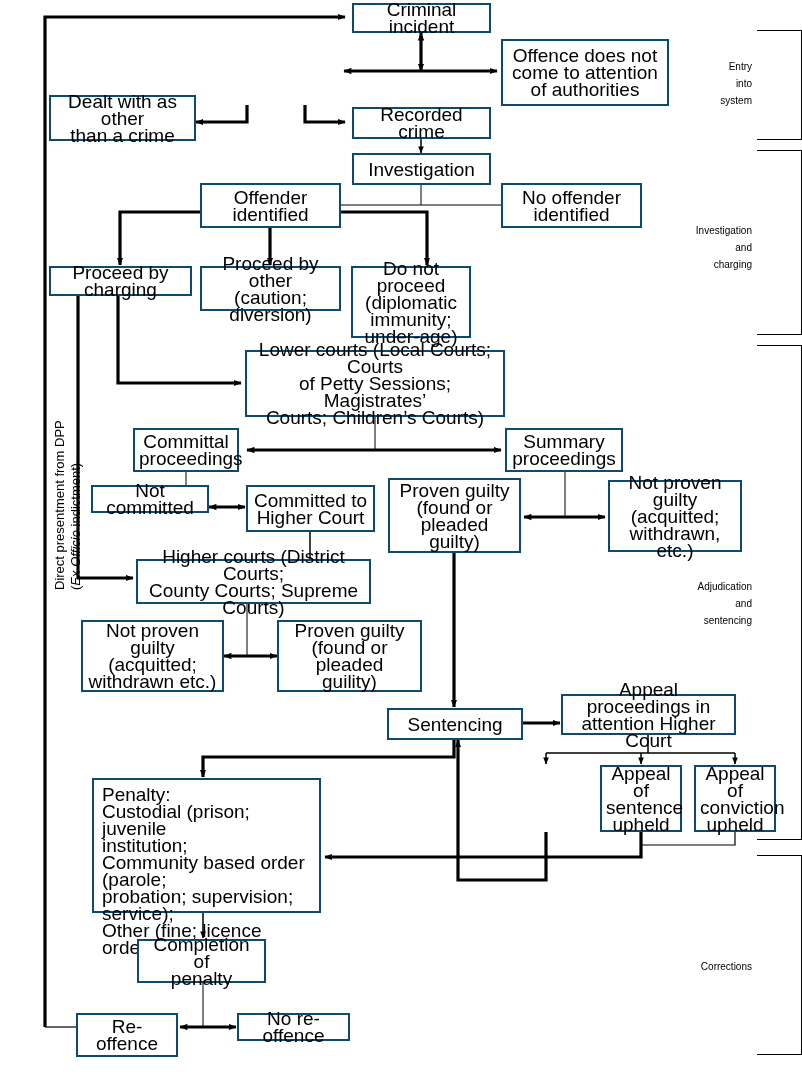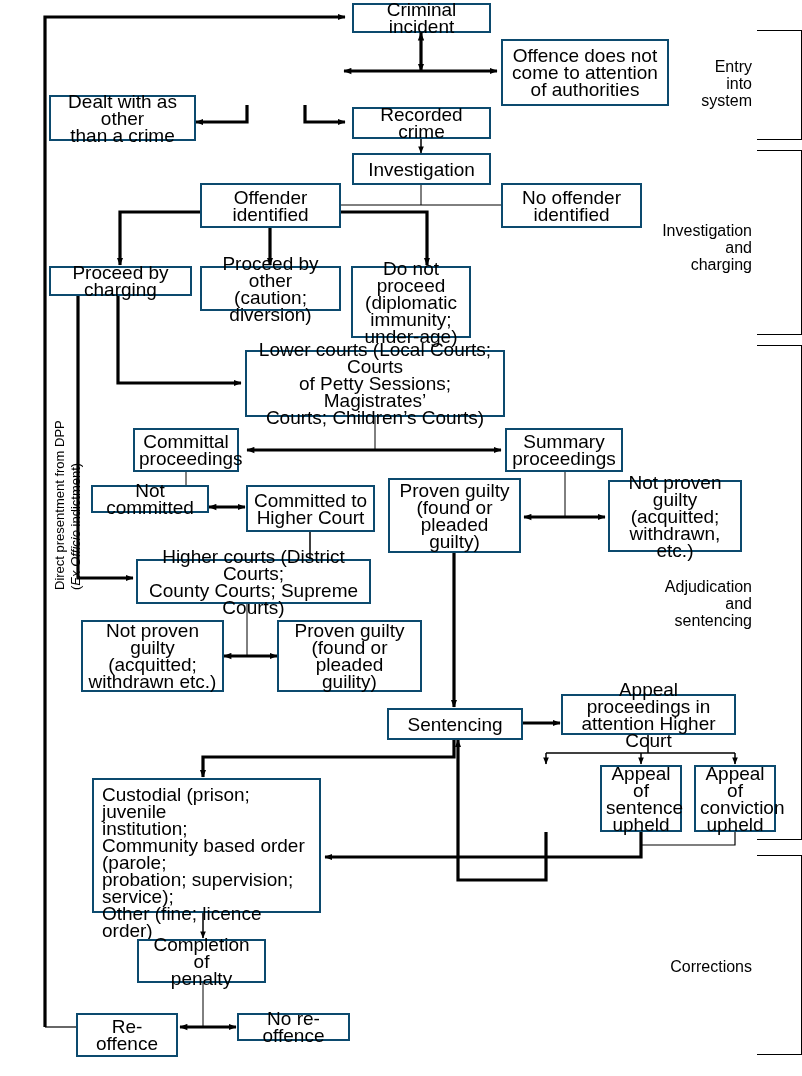--- a/index.html
+++ b/index.html
@@ -19,21 +19,21 @@
     line-height:17px;
     z-index:5;
     padding:2px 4px;
   }
   .node span{display:block;width:100%;}
   .node.left-text{ text-align:left; justify-content:flex-start; }
   .node.left-text span{text-align:left;}
   .penalty-head{display:block;text-align:center;width:100%;}
   .seclabel{
     position:absolute;
-    font-size:16px;
+    font-size:10px;
     line-height:17px;
     text-align:right;
     color:#000;
     z-index:6;
   }
   .bracket{position:absolute;z-index:4;}
   .bracket .vline{position:absolute;left:0;top:0;width:1px;height:100%;background:#000;}
   .bracket .tline{position:absolute;right:0;top:0;height:1px;background:#000;}
   .bracket .bline{position:absolute;right:0;bottom:0;height:1px;background:#000;}
   svg#wires{position:absolute;left:0;top:0;width:802px;height:1076px;z-index:1;overflow:visible;}
@@ -254,20 +254,21 @@
 upheld</span>
   </div>
 
   <div class="node" style="left:694px;top:765px;width:82px;height:67px;">
     <span style="white-space:pre-line;">Appeal of
 conviction
 upheld</span>
   </div>
 
   <div class="node left-text" style="left:92px;top:778px;width:229px;height:135px;flex-direction:column;justify-content:flex-start;padding:6px 8px;">
+    <span class="penalty-head">Penalty:</span>
     <span style="white-space:pre-line;text-align:left;">Custodial (prison; juvenile
 institution;
 Community based order (parole;
 probation; supervision; service);
 Other (fine; licence order)</span>
   </div>
 
   <div class="node" style="left:137px;top:939px;width:129px;height:44px;">
     <span style="white-space:pre-line;">Completion of
 penalty</span>

